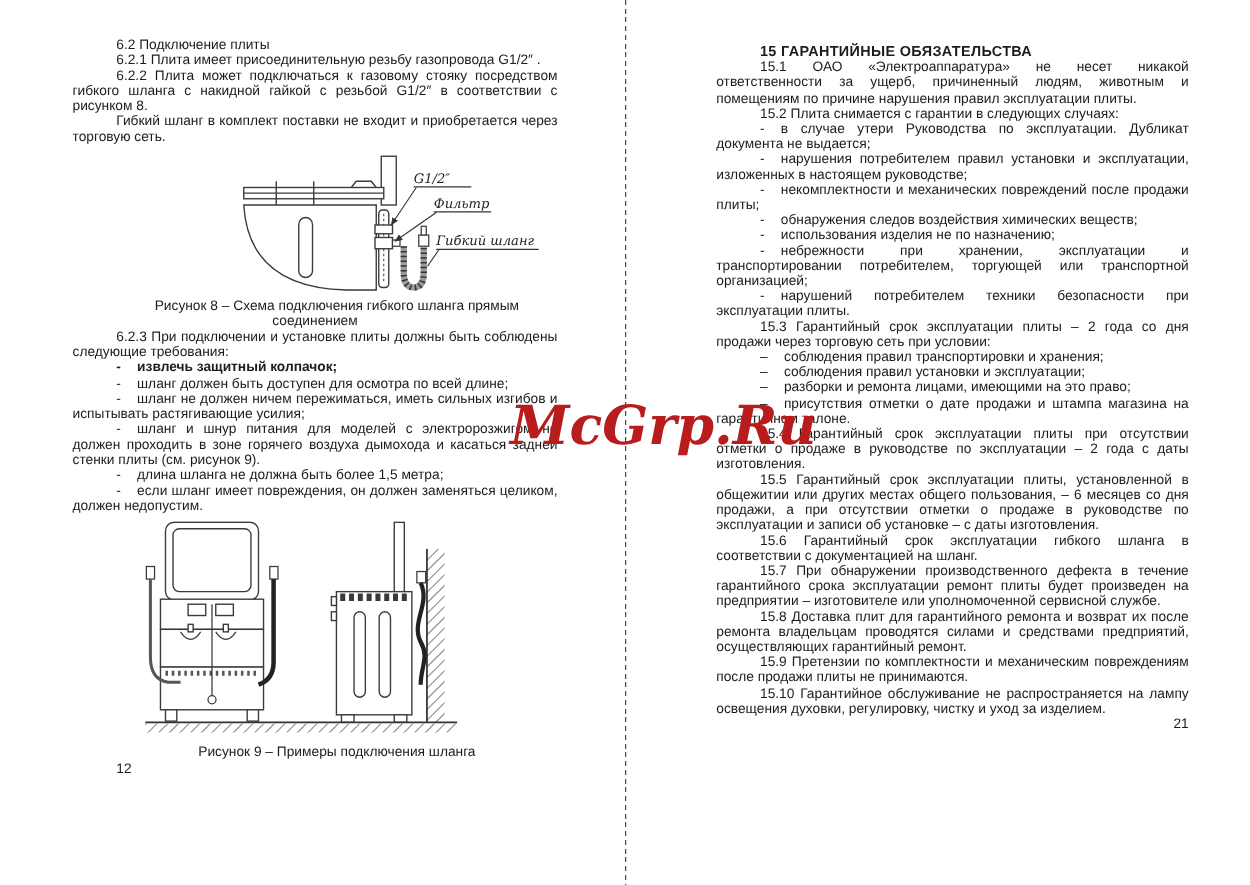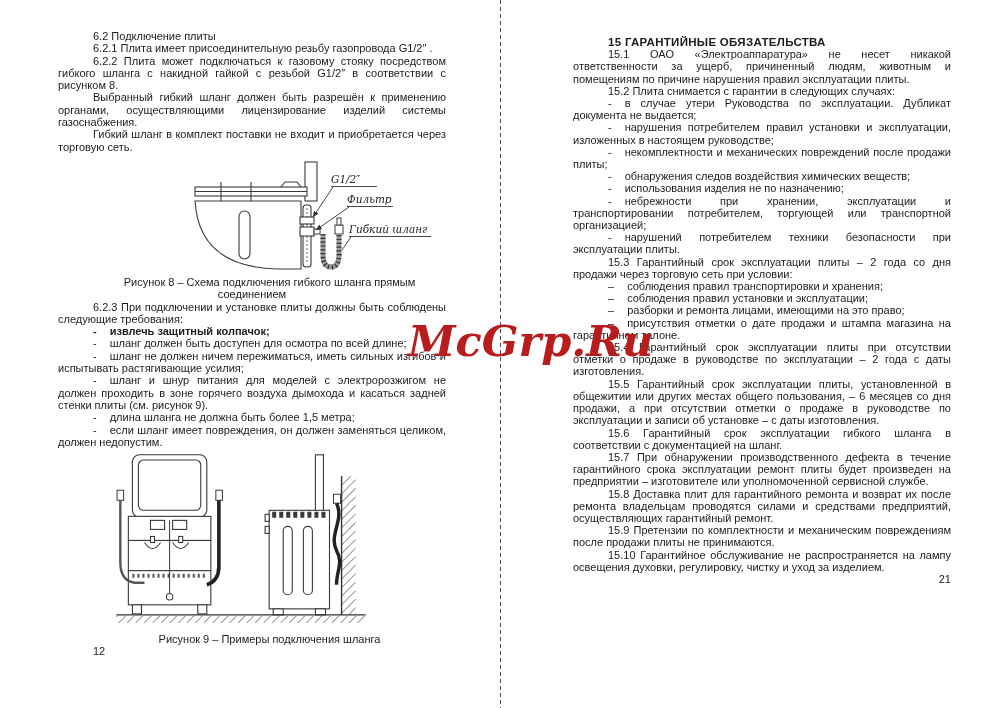--- a/index.html
+++ b/index.html
@@ -38,21 +38,20 @@
 </style>
 </head>
 <body>
 
 <div class="fold"></div>
 
 <div class="page page-left">
   <p class="h-left">6.2 Подключение плиты</p>
   <p>6.2.1 Плита имеет присоединительную резьбу газопровода G1/2″ .</p>
   <p>6.2.2 Плита может подключаться к газовому стояку посредством гибкого шланга с накидной гайкой с резьбой G1/2″ в соответствии с рисунком 8.</p>
-  <p>Выбранный гибкий шланг должен быть разрешён к применению органами, осуществляющими лицензирование изделий системы газоснабжения.</p>
   <p>Гибкий шланг в комплект поставки не входит и приобретается через торговую сеть.</p>
 
   <figure>
     <svg class="fig8" viewBox="0 0 260 119">
       <defs>
         <marker id="arr" markerWidth="8" markerHeight="8" refX="6.5" refY="3" orient="auto">
           <path d="M0,0 L7,3 L0,6 Z" fill="#333"></path>
         </marker>
       </defs>
       <g stroke="#3a3a3a" fill="none" stroke-width="1.1">

